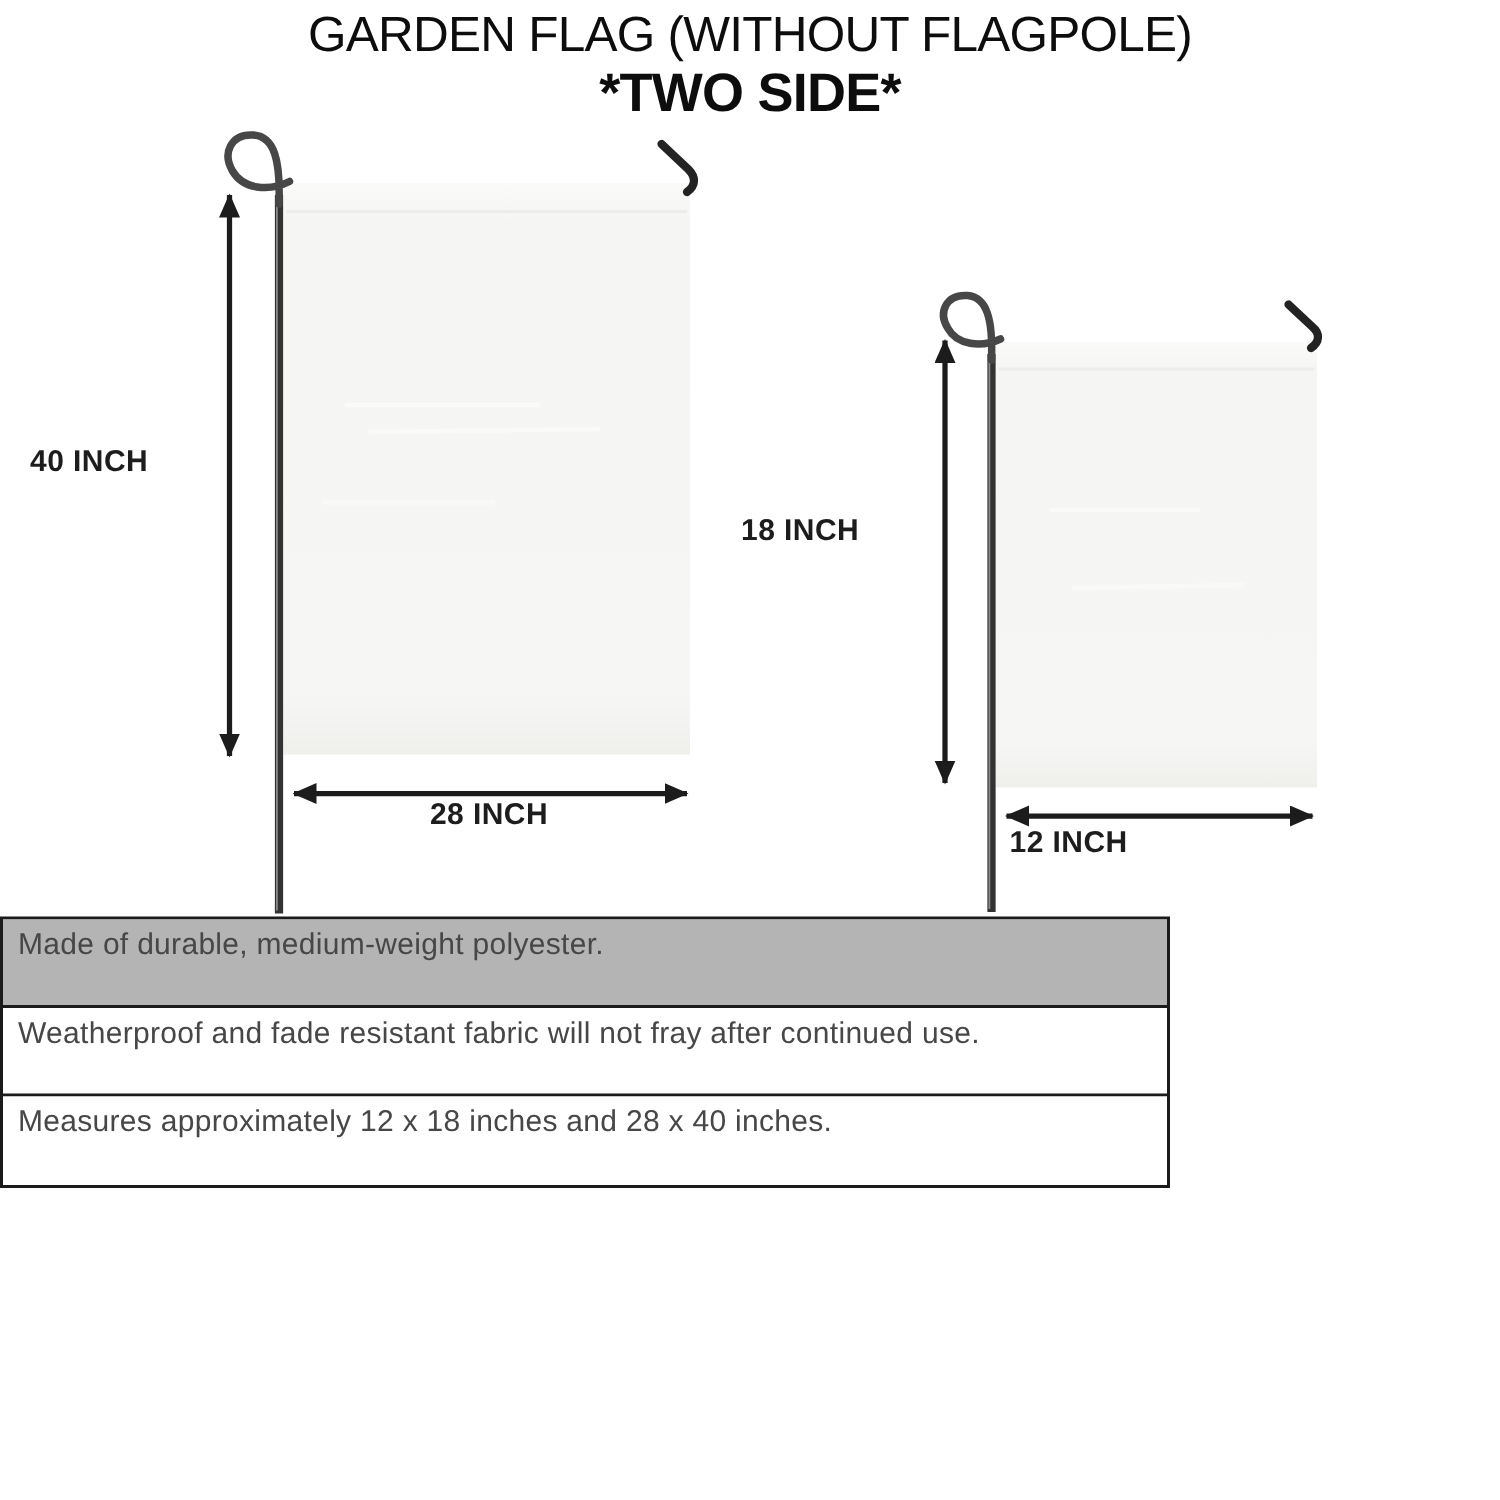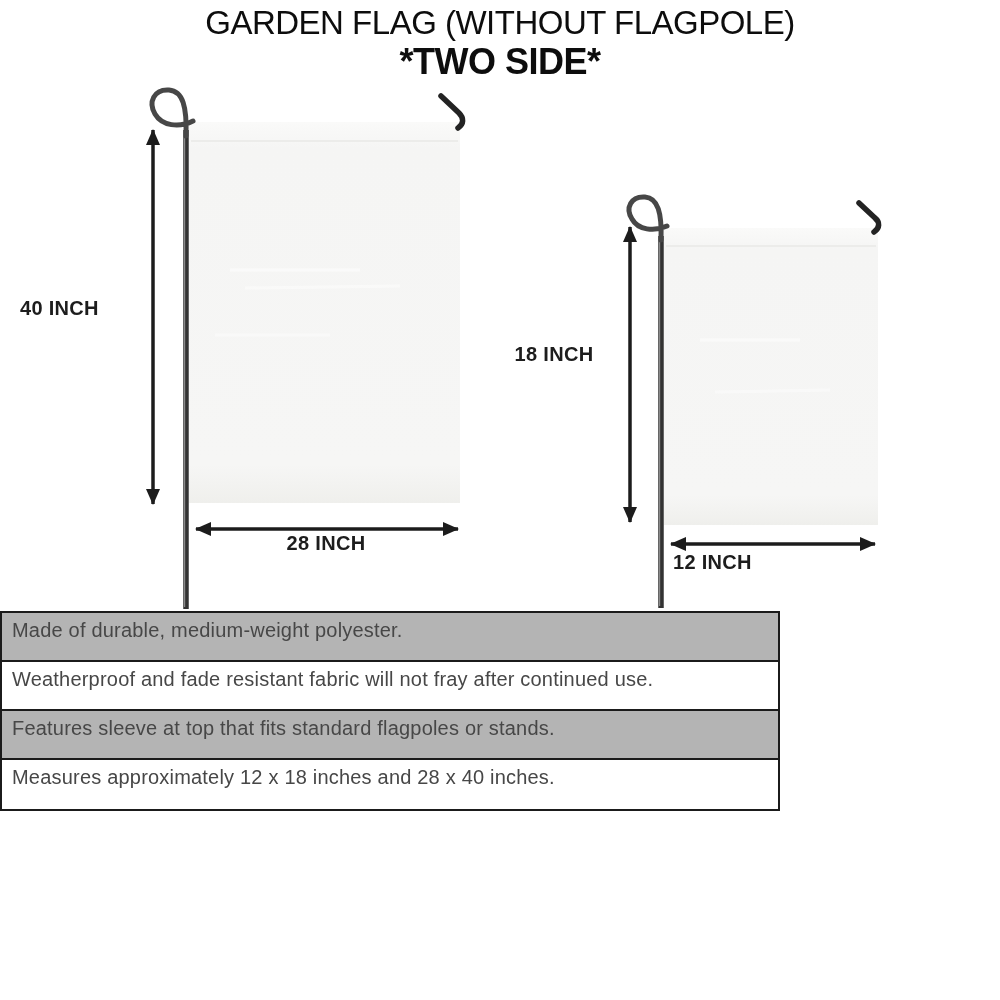--- a/index.html
+++ b/index.html
@@ -30,31 +30,31 @@
   }
   
   .diagram-svg { position: absolute; top: 0; left: 0; }
   .dim-label {
     position: absolute;
     font-size: 20px; font-weight: bold; color: #1d1d1d;
     letter-spacing: 0.3px; white-space: nowrap;
   }
   #label-height-large { top: 297px; left: 20px;  width: 120px; text-align: left; }
   #label-width-large  { top: 532px; left: 226px; width: 200px; text-align: center; }
-  #label-height-small { top: 343px; left: 494px; width: 120px; text-align: center; }
+  #label-height-small { top: 343px; left: 494px; width: 120px; text-align: left; }
   #label-width-small  { top: 551px; left: 673px; width: 200px; text-align: left; }
   
   .spec-table {
     position: absolute; top: 611px; left: 0;
     width: 780px;
     border: 2px solid #1b1b1b;
     background: #ffffff;
   }
   .spec-row {
-    height: 49px;
+    height: 59px;
     padding: 6px 23px 0 10px;
     font-size: 20px;
     color: #474747;
     letter-spacing: 0.2px;
     border-bottom: 2px solid #1b1b1b;
   }
   .spec-row:last-child { border-bottom: none; }
   .spec-row.gray  { background: #b4b4b4; }
   .spec-row.white { background: #ffffff; }
 </style>
@@ -123,17 +123,16 @@
   </svg>
 
   <div class="dim-label" id="label-height-large">40 INCH</div>
   <div class="dim-label" id="label-width-large">28 INCH</div>
   <div class="dim-label" id="label-height-small">18 INCH</div>
   <div class="dim-label" id="label-width-small">12 INCH</div>
 
   <div class="spec-table">
     <div class="spec-row gray">Made of durable, medium-weight polyester.</div>
     <div class="spec-row white">Weatherproof and fade resistant fabric will not fray after continued use.</div>
-    <div class="spec-row gray">Features sleeve at top that fits standard flagpoles or stands.</div>
     <div class="spec-row white">Measures approximately 12 x 18 inches and 28 x 40 inches.</div>
   </div>
 
 </div>
 
 </body></html>

